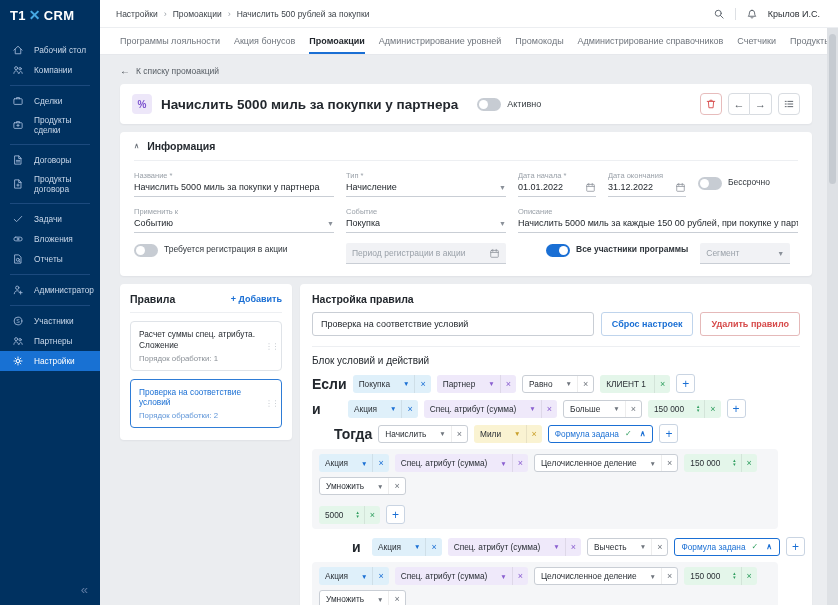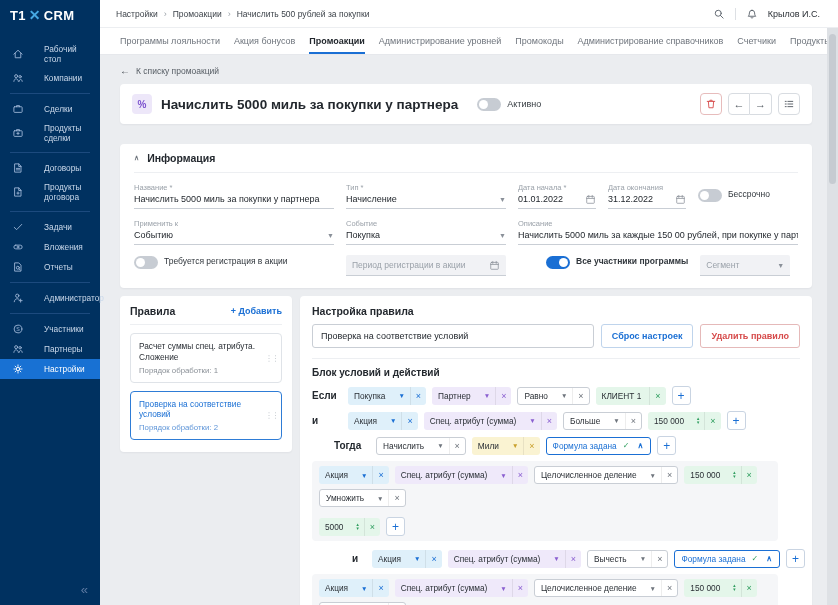--- a/index.html
+++ b/index.html
@@ -5,21 +5,21 @@
   *{box-sizing:border-box;margin:0;padding:0}
   html,body{width:838px;height:605px;overflow:hidden}
   body{font-family:"Liberation Sans",sans-serif;background:#EBEDF0;color:#23282E}
   .app{display:flex;width:838px;height:605px;position:relative}
 
   
   .sidebar{width:100px;min-width:100px;background:#003160;position:relative;z-index:2}
   .logo{height:30px;display:flex;align-items:center;padding-left:10px;font-weight:bold;font-size:13px;color:#fff;gap:3px;letter-spacing:.3px}
   .logo-x{color:#46A9E3;font-size:14px;font-weight:bold;line-height:1}
   #side-items{margin-top:10px}
-  .side-item{display:flex;align-items:center;gap:20px;padding:4px 4px 4px 12px;font-size:8.3px;color:#C9D8EA;cursor:pointer;min-height:13px}
+  .side-item{display:flex;align-items:center;gap:10px;padding:4px 4px 4px 12px;font-size:8.3px;color:#C9D8EA;cursor:pointer;min-height:13px}
   .side-item.active{background:#1871D3;color:#fff}
   .s-icn{width:12px;height:12px;flex:none}
   .s-icn svg{width:12px;height:12px;display:block}
   .s-icn svg circle,.s-icn svg path,.s-icn svg rect{stroke:#9DB6D6;fill:none;stroke-width:1.2;stroke-linecap:round;stroke-linejoin:round}
   .s-icn svg text{fill:#9DB6D6;stroke:none;font-family:"Liberation Sans",sans-serif}
   .active .s-icn svg circle,.active .s-icn svg path,.active .s-icn svg rect{stroke:#fff}
   .side-div{height:1px;background:#1C4A7E;margin:5px 10px}
   .collapse{position:absolute;bottom:8px;right:12px;color:#5E7BA3;font-size:13px;cursor:pointer}
 
   
@@ -61,21 +61,21 @@
   .pair .icon-btn:first-child{border-radius:4px 0 0 4px}
   .pair .icon-btn:last-child{border-radius:0 4px 4px 0;border-left:none}
 
   
   .tgl{width:24px;height:13px;border-radius:7px;background:#C7CCD3;position:relative;cursor:pointer;flex:none}
   .tgl::after{content:"";position:absolute;width:9px;height:9px;border-radius:50%;background:#fff;top:2px;left:2px}
   .tgl.on{background:#1A6FD4}
   .tgl.on::after{left:13px}
 
   
-  .info-card{margin-top:20px;padding:8px 14px 12px}
+  .info-card{margin-top:8px;padding:8px 14px 12px}
   .sec-head{display:flex;align-items:center;gap:8px;font-size:10.5px;font-weight:bold;color:#23282E;padding-bottom:8px;border-bottom:1px solid #EDEFF2}
   .chev-up{font-size:7px;color:#6F757D}
   .f-row{display:flex;gap:12px;margin-top:10px;align-items:flex-end}
   .fld{display:flex;flex-direction:column;gap:2px}
   .f-lbl{font-size:7.5px;color:#9AA1A9;white-space:nowrap}
   .f-val{font-size:9px;color:#23282E;border-bottom:1px solid #C9CED5;padding-bottom:4px;display:flex;align-items:center;justify-content:space-between;gap:4px;height:15px;white-space:nowrap;overflow:hidden}
   .caret{color:#8A9099;font-size:7px}
   .cal{display:flex}
   .cal svg{width:11px;height:11px}
   .cal svg path,.cal svg rect{stroke:#8A9099;fill:none;stroke-width:1.1;stroke-linecap:round}
@@ -100,25 +100,25 @@
   .drag{position:absolute;right:3px;top:50%;transform:translateY(-50%);color:#C3C8CE;font-size:8px;letter-spacing:-1.5px}
 
   .editor-card{flex:1;padding:9px 12px 10px;min-width:0}
   .ed-title{font-size:10.5px;font-weight:bold;color:#23282E;margin-bottom:7px}
   .ed-row{display:flex;gap:7px}
   .rule-input{flex:1;height:24px;border:1px solid #C9CED5;border-radius:3px;font-size:9px;color:#23282E;padding:0 8px;font-family:inherit;outline:none;background:#fff;min-width:0}
   .btn{height:24px;border-radius:3px;font-size:9px;padding:6px 10px;background:#fff;cursor:pointer;font-family:inherit;font-weight:bold;white-space:nowrap}
   .btn-reset{border:1px solid #BFD4EC;color:#1A6FD4}
   .btn-del{border:1px solid #E5B9B9;color:#D64A4A}
   .ed-div{height:1px;background:#EDEFF2;margin:10px 0 8px}
-  .blk-title{font-size:10px;font-weight:bold;color:#23282E;margin-bottom:8px}
+  .blk-title{font-size:10px;font-weight:normal;color:#23282E;margin-bottom:8px}
 
   
   .cond-row{display:flex;align-items:center;gap:6px;margin-bottom:6px;white-space:nowrap}
-  .c-lbl{font-size:10px;font-weight:bold;color:#23282E;flex:none}
+  .c-lbl{font-size:14px;font-weight:bold;color:#23282E;flex:none}
   .chip{display:inline-flex;align-items:center;height:18px;border-radius:3px;font-size:8.3px;color:#2A2F35;padding-left:6px;cursor:pointer;white-space:nowrap;flex:none}
   .chip .lb{padding-right:8px}
   .chip .crt{font-size:6.5px;padding:0 5px}
   .chip .x{font-size:9px;padding:0 5px;border-left:1px solid rgba(0,0,0,.07);height:100%;display:flex;align-items:center;cursor:pointer}
   .cb{background:#DFF0FA}.cb .crt,.cb .x{color:#1A6FD4}
   .cp{background:#EFE9FA}.cp .crt,.cp .x{color:#8A5FD0}
   .cw{background:#fff;border:1px solid #C9CED5}.cw .crt,.cw .x{color:#6F757D}
   .cg{background:#E4F6EA}.cg .x,.cg .st{color:#2F9E5F}
   .cy{background:#FAF3D2}.cy .crt,.cy .x{color:#C9A02C}
   .cf{background:#fff;border:1px solid #1A6FD4;color:#1A6FD4;padding-right:7px}

